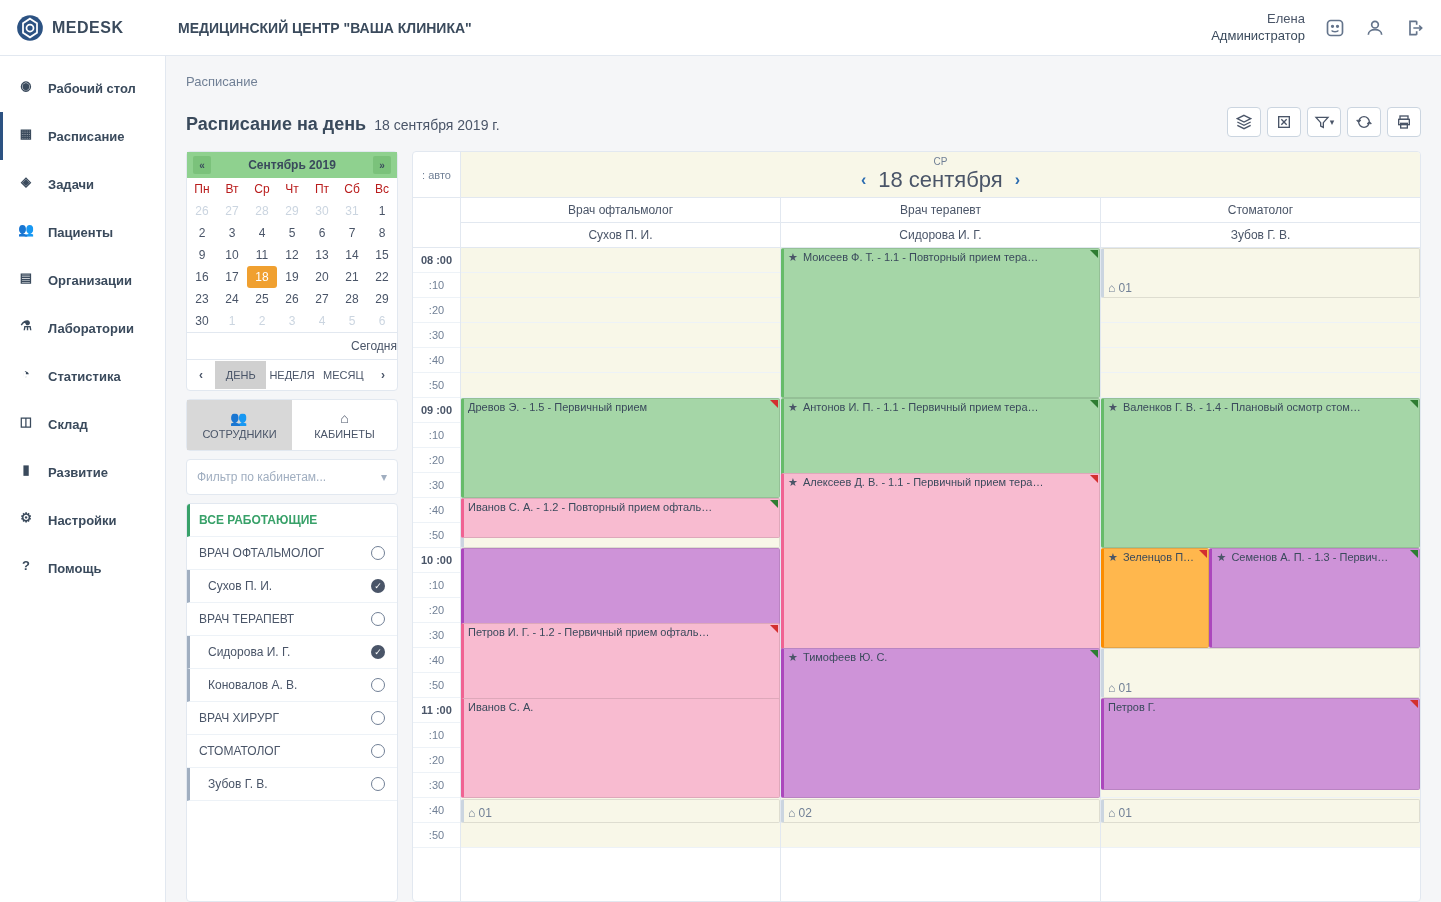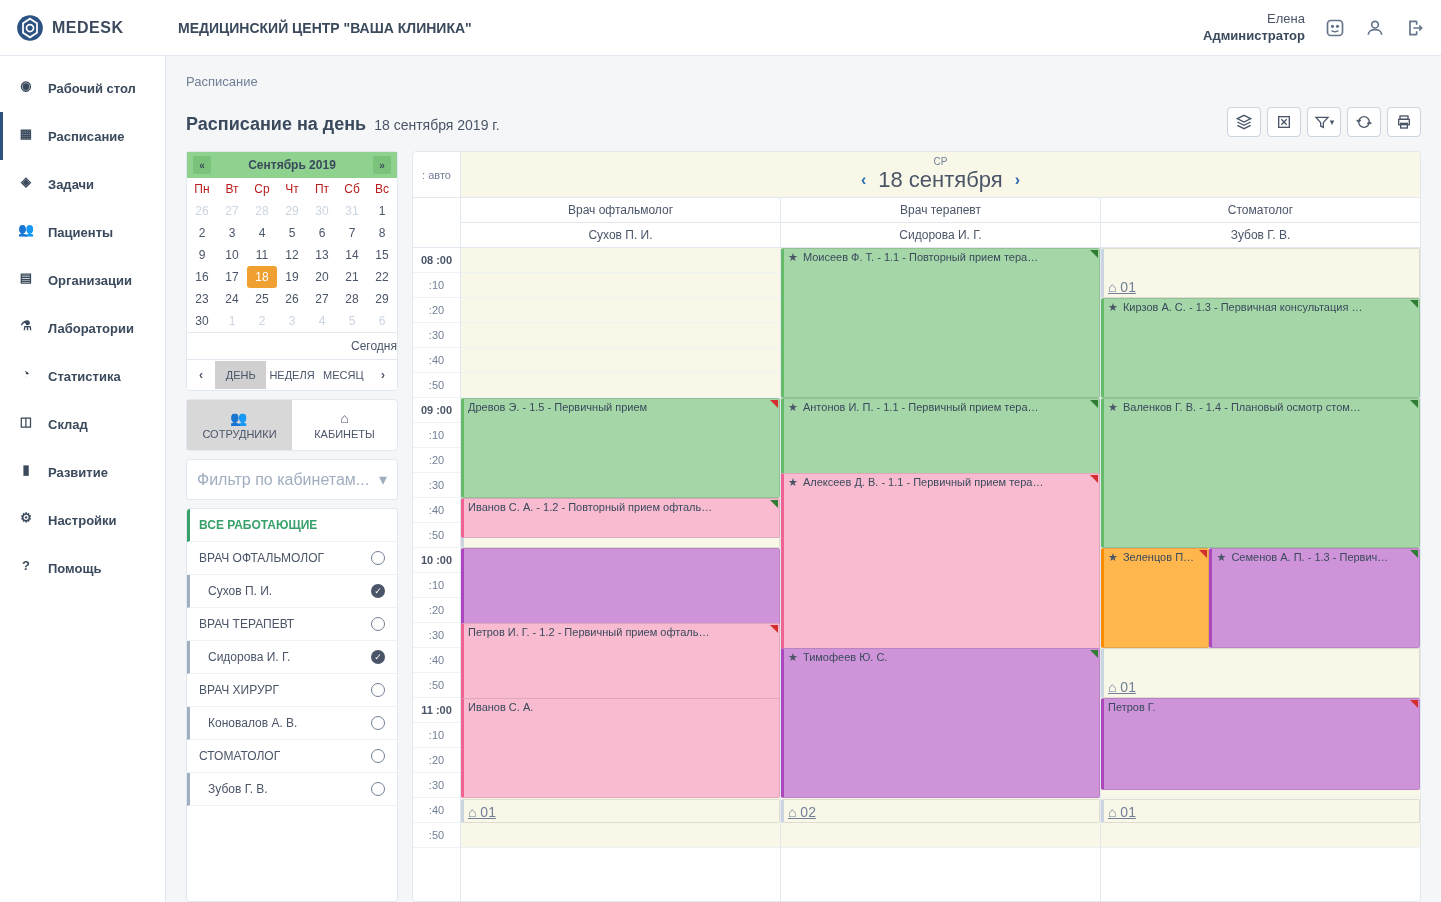--- a/index.html
+++ b/index.html
@@ -5,21 +5,21 @@
 * { box-sizing: border-box; margin: 0; padding: 0; }
 body { font-family: -apple-system, BlinkMacSystemFont, 'Segoe UI', Arial, sans-serif; font-size: 13px; color: #4a5568; background: #f5f6f8; width: 1441px; height: 902px; overflow: hidden; }
 .header { height: 56px; background: #fff; display: flex; align-items: center; border-bottom: 1px solid #e2e8f0; padding: 0 16px; }
 .logo { display: flex; align-items: center; gap: 8px; width: 150px; }
 .logo-icon { width: 28px; height: 28px; }
 .logo-text { font-weight: 700; font-size: 16px; color: #3a4a5c; letter-spacing: 0.5px; }
 .clinic-name { font-weight: 700; color: #3a4a5c; font-size: 14px; margin-left: 12px; }
 .header-right { margin-left: auto; display: flex; align-items: center; gap: 20px; }
 .user-block { text-align: right; line-height: 1.3; }
 .user-name { font-size: 13px; color: #4a5568; }
-.user-role { font-weight: 700; font-size: 13px; color: #3a4a5c; }
+.user-role { font-weight: 400; font-size: 13px; color: #3a4a5c; }
 .header-icon { width: 20px; height: 20px; color: #64748b; cursor: pointer; }
 .main { display: flex; height: calc(100% - 56px); }
 .sidebar { width: 166px; background: #fff; border-right: 1px solid #e2e8f0; padding-top: 8px; }
 .nav-item { display: flex; align-items: center; gap: 12px; padding: 14px 16px; color: #3a4a5c; cursor: pointer; font-weight: 600; font-size: 13px; }
 .nav-item.active { border-left: 3px solid #2c5282; padding-left: 13px; }
 .nav-icon { width: 20px; height: 20px; flex-shrink: 0; }
 .content { flex: 1; display: flex; flex-direction: column; overflow: hidden; }
 .breadcrumb { padding: 18px 20px; color: #718096; font-size: 13px; }
 .page-header { display: flex; align-items: baseline; padding: 0 20px 14px; gap: 8px; }
 .page-title { font-weight: 700; font-size: 18px; color: #3a4a5c; }
@@ -38,21 +38,21 @@
 .cal-table td.today { background: #f0a030; color: #fff; border-radius: 3px; margin-top: 21px; }
 .cal-today-btn { text-align: right; padding: 6px 0; border-top: 1px solid #e2e8f0; cursor: pointer; color: #4a5568; }
 .cal-view-row { display: flex; border-top: 1px solid #e2e8f0; align-items: center; }
 .cal-arrow { width: 28px; height: 30px; display: flex; align-items: center; justify-content: center; cursor: pointer; color: #4a5568; font-weight: 700; }
 .cal-view-btn { flex: 1; text-align: center; padding: 8px 0; font-size: 11px; color: #4a5568; cursor: pointer; }
 .cal-view-btn.active { background: #d0d0d0; }
 .tabs { display: flex; background: #fff; border: 1px solid #e2e8f0; border-radius: 4px; }
 .tab { flex: 1; text-align: center; padding: 10px 0; font-size: 11px; color: #4a5568; cursor: pointer; }
 .tab.active { background: #d8d8d8; }
 .tab-icon { font-size: 14px; display: block; margin-bottom: 2px; }
-.filter-select { background: #fff; border: 1px solid #e2e8f0; border-radius: 4px; padding: 10px 10px; color: #a0aec0; font-size: 16px; display: flex; justify-content: space-between; align-items: center; cursor: pointer; text-align: center; }
+.filter-select { background: #fff; border: 1px solid #e2e8f0; border-radius: 4px; padding: 10px 10px; color: #a0aec0; font-size: 12px; display: flex; justify-content: space-between; align-items: center; cursor: pointer; text-align: center; }
 .staff-list { background: #fff; border: 1px solid #e2e8f0; border-radius: 4px; flex: 1; overflow-y: auto; font-size: 12px; }
 .staff-item { display: flex; justify-content: space-between; align-items: center; padding: 9px 12px; border-bottom: 1px solid #edf2f7; cursor: pointer; }
 .staff-item.all { color: #38a169; font-weight: 600; border-left: 3px solid #38a169; padding-left: 9px; }
 .staff-item.role { color: #4a5568; font-weight: 400; }
 .staff-item.person { padding-left: 18px; border-left: 3px solid #a0aec0; }
 .circle-icon { width: 14px; height: 14px; border: 1.5px solid #718096; border-radius: 50%; flex-shrink: 0; }
 .check-icon { width: 14px; height: 14px; background: #4a5568; border-radius: 50%; display: flex; align-items: center; justify-content: center; color: #fff; font-size: 9px; }
 .schedule { flex: 1; background: #fff; border: 1px solid #e2e8f0; border-radius: 4px; display: flex; flex-direction: column; overflow: hidden; }
 .sched-top { display: flex; border-bottom: 1px solid #e2e8f0; }
 .sched-auto { width: 48px; display: flex; align-items: center; justify-content: center; border-right: 1px solid #e2e8f0; font-size: 11px; color: #718096; }
@@ -76,21 +76,21 @@
 .bg-slot.avail { background: #f8f7e8; }
 .event { position: absolute; left: 0; right: 0; border: 1px solid rgba(0,0,0,0.1); border-radius: 2px; padding: 2px 4px; font-size: 11px; color: #3a4a5c; overflow: hidden; white-space: nowrap; text-overflow: ellipsis; cursor: pointer; }
 .event-green { background: #a5d6a7; border-left: 3px solid #66bb6a; }
 .event-pink { background: #f8bbd0; border-left: 3px solid #f06292; }
 .event-purple { background: #ce93d8; border-left: 3px solid #ab47bc; }
 .event-orange { background: #ffb74d; border-left: 3px solid #fb8c00; }
 .event-beige { background: #f8f7e8; border-left: 3px solid #cbd5e0; }
 .corner { position: absolute; top: 1px; right: 1px; width: 0; height: 0; border-style: solid; border-width: 0 8px 8px 0; }
 .corner.green { border-color: transparent #2e7d32 transparent transparent; }
 .corner.red { border-color: transparent #d32f2f transparent transparent; }
-.room-small { position: absolute; bottom: 2px; left: 4px; font-size: 14px; color: #718096; text-decoration: underline; }
+.room-small { position: absolute; bottom: 2px; left: 4px; font-size: 12px; color: #718096; }
 .star { color: #4a5568; margin-right: 2px; }
 </style>
 </head>
 <body>
 
 <div class="header">
   <div class="logo">
     <svg class="logo-icon" viewBox="0 0 24 24">
         <circle cx="12" cy="12" r="11" fill="#2c5282"></circle>
         <path d="M12 4 L18 8 L18 16 L12 20 L6 16 L6 8 Z" fill="none" stroke="#fff" stroke-width="1.5"></path>
@@ -312,26 +312,26 @@
               <span class="check-icon">✓</span>
             </div>
             <div class="staff-item role">
               <span>ВРАЧ ТЕРАПЕВТ</span>
               <span class="circle-icon"></span>
             </div>
             <div class="staff-item person">
               <span>Сидорова И. Г.</span>
               <span class="check-icon">✓</span>
             </div>
+            <div class="staff-item person">
+              <span>Коновалов А. В.</span>
+              <span class="circle-icon"></span>
+            </div>
             <div class="staff-item role">
               <span>ВРАЧ ХИРУРГ</span>
-              <span class="circle-icon"></span>
-            </div>
-            <div class="staff-item person">
-              <span>Коновалов А. В.</span>
               <span class="circle-icon"></span>
             </div>
             <div class="staff-item role">
               <span>СТОМАТОЛОГ</span>
               <span class="circle-icon"></span>
             </div>
             <div class="staff-item person">
               <span>Зубов Г. В.</span>
               <span class="circle-icon"></span>
             </div>
@@ -480,21 +480,20 @@
               <div class="bg-slot avail"></div>
               <div class="bg-slot avail"></div>
               <div class="bg-slot avail"></div>
               <div class="bg-slot avail"></div>
               <div class="bg-slot avail"></div>
               <div class="bg-slot avail"></div>
               <div class="bg-slot avail"></div>
               <div class="event event-beige" style="top: 0px; height: 50px;">
                 <span class="room-small">⌂ 01</span>
               </div>
-              <div class="event event-green" style="top: 50px; height: 100px;"><span class="star">★</span> Кирзов А. С. - 1.3 - Первичная консультация …<span class="corner green"></span></div>
               <div class="event event-green" style="top: 150px; height: 150px;"><span class="star">★</span> Валенков Г. В. - 1.4 - Плановый осмотр стом…<span class="corner green"></span></div>
               <div class="event event-orange" style="top: 300px; height: 100px; right: 66%;"><span class="star">★</span> Зеленцов П…<span class="corner red"></span></div>
               <div class="event event-purple" style="top: 300px; height: 100px; left: 34%;"><span class="star">★</span> Семенов А. П. - 1.3 - Первич…<span class="corner green"></span></div>
               <div class="event event-beige" style="top: 400px; height: 50px;">
                 <span class="room-small">⌂ 01</span>
               </div>
               <div class="event event-purple" style="top: 450px; height: 92px;">Петров Г.<span class="corner red"></span></div>
               <div class="event event-beige" style="top: 551px; height: 24px;">
                 <span class="room-small">⌂ 01</span>
               </div>

